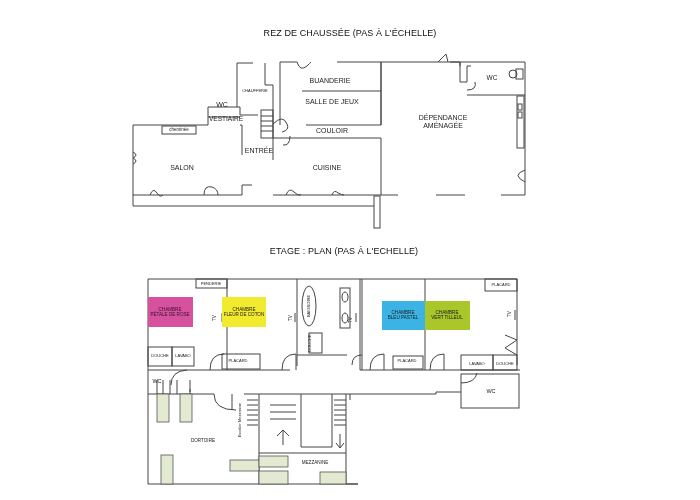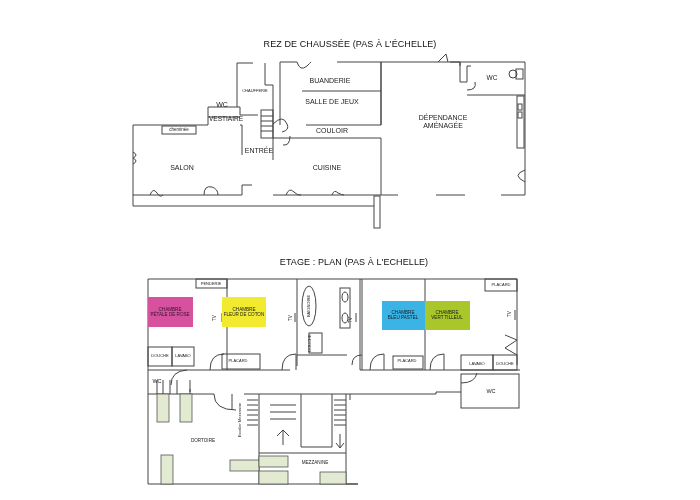--- a/index.html
+++ b/index.html
@@ -1,18 +1,18 @@
 <!DOCTYPE html>
 <html><head>
 <meta charset="utf-8">
 <style>
   html, body { margin: 0; padding: 0; background: #ffffff; }
   body { width: 700px; height: 500px; overflow: hidden; position: relative; font-family: "Liberation Sans", sans-serif; }
   .canvas { position: absolute; left: 0; top: 0; width: 700px; height: 500px; }
-  .title { position: absolute; font-size: 9px; color: #111; letter-spacing: 0.1px; white-space: nowrap; transform: translateX(-50%); margin-top: 11px; }
+  .title { position: absolute; font-size: 9px; color: #111; letter-spacing: 0.1px; white-space: nowrap; transform: translateX(-50%); }
   .lbl { position: absolute; color: #1a1a1a; white-space: nowrap; transform: translate(-50%, -50%); text-align: center; line-height: 1.15; }
   .md { font-size: 7px; }
   .sm { font-size: 4.6px; }
   .xs { font-size: 4px; }
   .vert { transform: translate(-50%, -50%) rotate(-90deg); }
   svg line, svg polyline, svg rect.w, svg path { stroke: #444; stroke-width: 1; fill: none; }
   svg .room-fill { stroke: none; }
   svg .bed { fill: #e3ead2; stroke: #555; stroke-width: 0.8; }
 </style>
 </head>
@@ -182,21 +182,21 @@
   </g>
 
   <rect class="room-fill" x="148" y="297" width="45" height="30" fill="#d6529e"></rect>
   <rect class="room-fill" x="222" y="297" width="44" height="30" fill="#f2ea2e"></rect>
   <rect class="room-fill" x="382" y="301" width="43" height="29" fill="#3bb4e5"></rect>
   <rect class="room-fill" x="425" y="301" width="45" height="29" fill="#a9c62a"></rect>
 </svg>
 
 
 <div class="title" style="left:350px; top:28px;">REZ DE CHAUSSÉE (PAS À L'ÉCHELLE)</div>
-<div class="title" style="left:354px; top:246px;">ETAGE : PLAN (PAS À L'ECHELLE)</div>
+<div class="title" style="left:344px; top:246px;">ETAGE : PLAN (PAS À L'ECHELLE)</div>
 
 
 <div class="lbl md" style="left:330px; top:81px;">BUANDERIE</div>
 <div class="lbl md" style="left:332px; top:102px;">SALLE DE JEUX</div>
 <div class="lbl xs" style="left:255px; top:91px;">CHAUFFERIE</div>
 <div class="lbl md" style="left:222px; top:105px;">WC</div>
 <div class="lbl sm" style="left:226px; top:119px; font-size:6.5px;">VESTIAIRE</div>
 <div class="lbl xs" style="left:179px; top:130px; font-size:4.5px;">cheminée</div>
 <div class="lbl md" style="left:332px; top:131px;">COULOIR</div>
 <div class="lbl md" style="left:259px; top:151px;">ENTRÉE</div>

